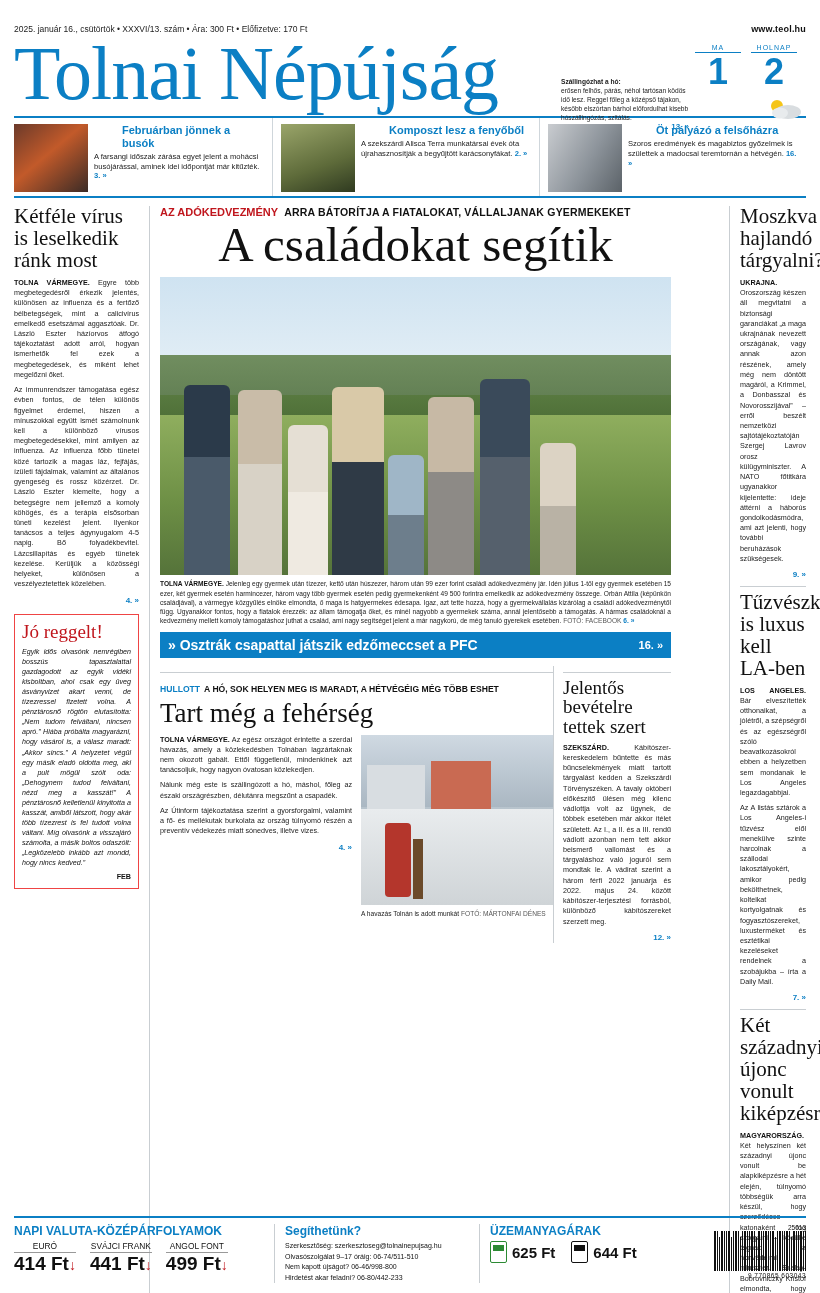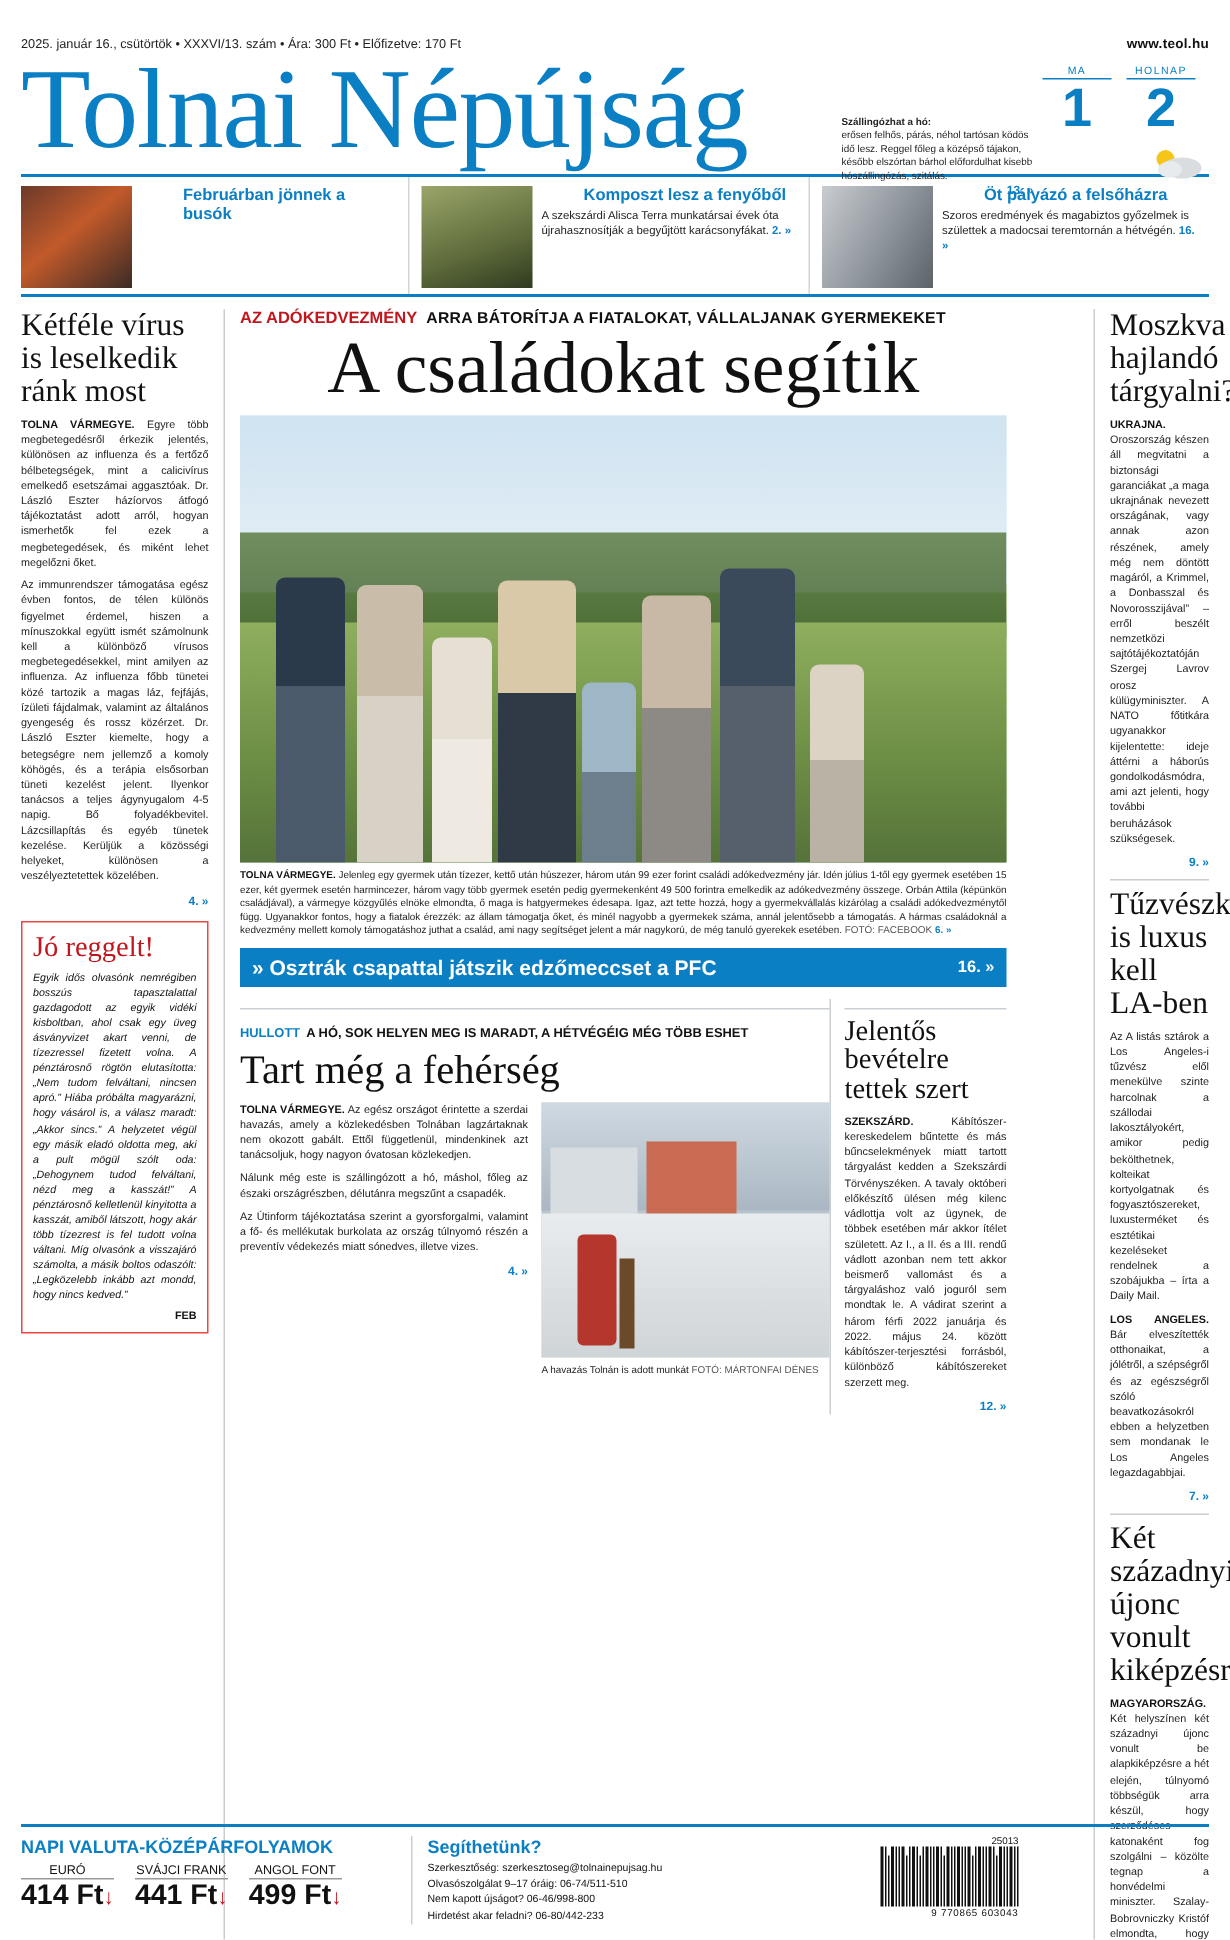--- a/index.html
+++ b/index.html
@@ -191,20 +191,22 @@
       </svg>
     </div>
   </div>
 
   <div class="teasers">
 
     <div class="teaser">
       <div class="thumb" style="background:linear-gradient(140deg,#6b3a2a,#c25a2a 45%,#3b2b26);"></div>
       <div class="tx">
         <h3>Februárban jönnek a busók</h3>
+        <p><span>A farsangi időszak zárása egyet jelent a mohácsi busójárással, aminek idei időpontját már kitűzték.</span>
+           <span class="pg">3. »</span></p>
       </div>
     </div>
 
     <div class="teaser">
       <div class="thumb" style="background:linear-gradient(160deg,#9aa56a,#5e6b3a 60%,#2f3a20);"></div>
       <div class="tx">
         <h3>Komposzt lesz a fenyőből</h3>
         <p><span>A szekszárdi Alisca Terra munkatársai évek óta újrahasznosítják a begyűjtött karácsonyfákat.</span>
            <span class="pg">2. »</span></p>
       </div>
@@ -328,23 +330,23 @@
              <span>Oroszország készen áll megvitatni a biztonsági garanciákat „a maga ukrajnának nevezett országának, vagy annak azon részének, amely még nem döntött magáról, a Krimmel, a Donbasszal és Novorosszijával” – erről beszélt nemzetközi sajtótájékoztatóján Szergej Lavrov orosz külügyminiszter. A NATO főtitkára ugyanakkor kijelentette: ideje áttérni a háborús gondolkodásmódra, ami azt jelenti, hogy további beruházások szükségesek.</span></p>
           <div class="jumpbox"><span class="jump">9. »</span></div>
         </div>
       </div>
 
       <div class="hr-thin"></div>
 
       <div>
         <h2 class="head">Tűzvészkor is luxus kell LA-ben</h2>
         <div class="dek">
-          <p>Az A listás sztárok a Los Angeles-i tűzvész elől menekülve szinte harcolnak a szállodai lakosztályokért, amikor pedig bekölthetnek, kolteikat kortyolgatnak és fogyasztószereket, luxusterméket és esztétikai kezeléseket rendelnek a szobájukba – írta a Daily Mail.</p>
           <p><span class="lead">LOS ANGELES.</span>
              <span>Bár elveszítették otthonaikat, a jólétről, a szépségről és az egészségről szóló beavatkozásokról ebben a helyzetben sem mondanak le Los Angeles legazdagabbjai.</span></p>
+          <p>Az A listás sztárok a Los Angeles-i tűzvész elől menekülve szinte harcolnak a szállodai lakosztályokért, amikor pedig bekölthetnek, kolteikat kortyolgatnak és fogyasztószereket, luxusterméket és esztétikai kezeléseket rendelnek a szobájukba – írta a Daily Mail.</p>
           <div class="jumpbox"><span class="jump">7. »</span></div>
         </div>
       </div>
 
       <div class="hr-thin"></div>
 
       <div>
         <h2 class="head">Két századnyi újonc vonult kiképzésre</h2>
         <div class="dek">
           <p><span class="lead">MAGYARORSZÁG.</span>
@@ -378,20 +380,37 @@
     <div class="vline" style="padding-left:10px;">
       <div class="f-title">Segíthetünk?</div>
       <div class="help">
         <div>Szerkesztőség: szerkesztoseg@tolnainepujsag.hu</div>
         <div>Olvasószolgálat 9–17 óráig: 06-74/511-510</div>
         <div>Nem kapott újságot? 06-46/998-800</div>
         <div>Hirdetést akar feladni? 06-80/442-233</div>
       </div>
     </div>
 
+    <div class="vline" style="padding-left:10px;">
+      <div class="f-title">ÜZEMANYAGÁRAK</div>
+      <div class="fuel">
+        <div class="item">
+          <span class="pump green">
+              <span class="cap"></span>
+            </span>
+          <span>625 Ft</span>
+        </div>
+        <div class="item">
+          <span class="pump black">
+              <span class="cap"></span>
+            </span>
+          <span>644 Ft</span>
+        </div>
+      </div>
+    </div>
 
     <div class="barcode">
       <div class="bc-top">25013</div>
       <div class="bars">
         <i class="w"></i>
           <i></i>
           <i class="s"></i>
           <i class="w"></i>
           <i></i>
           <i></i>

